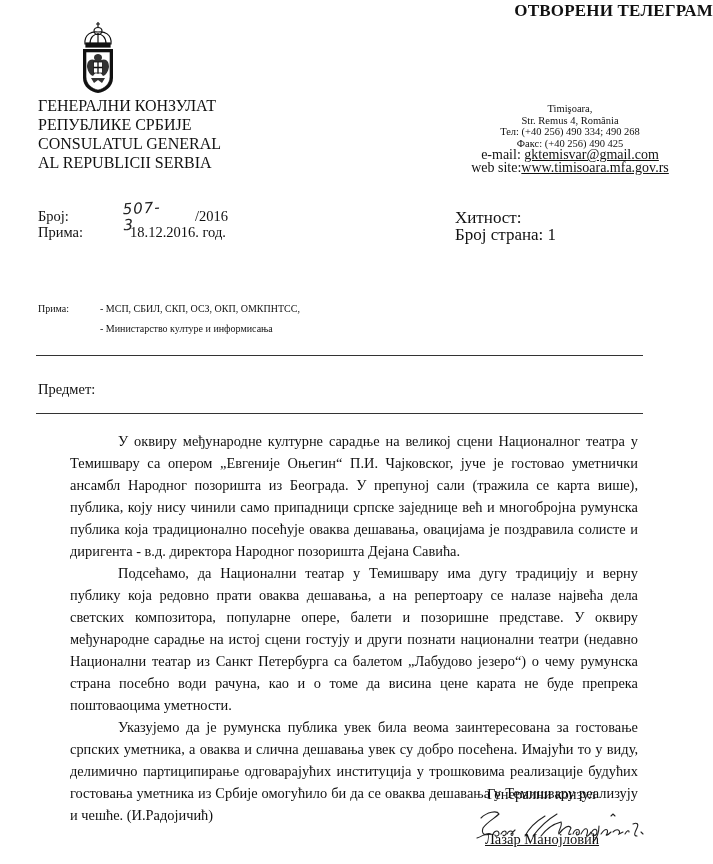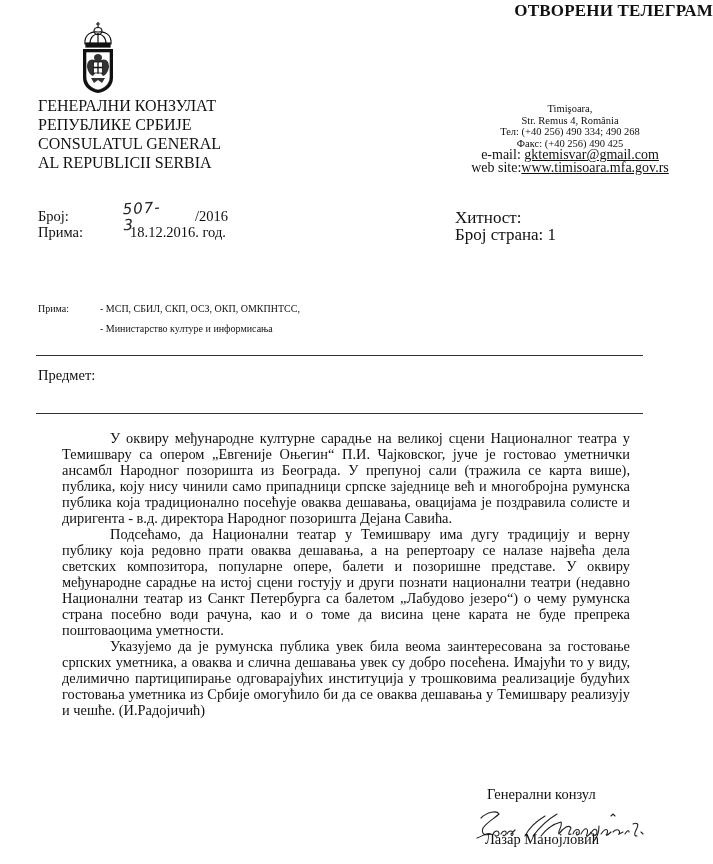--- a/index.html
+++ b/index.html
@@ -85,42 +85,42 @@
     }
     .rule1 { left: 36px; top: 355px; width: 607px; }
     .rule2 { left: 36px; top: 413px; width: 607px; }
 
     .subject {
       left: 38px; top: 357px;
       font-size: 14.5px;
       line-height: 18px;
       display: flex;
     }
-    .subject .lbl { width: 82px; padding-top: 9px; }
+    .subject .lbl { width: 82px; padding-top: 23px; }
 
     .body-text {
-      left: 62px; top: 430px;
+      left: 70px; top: 430px;
       width: 568px;
       font-size: 14.4px;
-      line-height: 16px;
+      line-height: 22px;
       text-align: justify;
     }
     .body-text p {
       margin: 0;
       text-indent: 48px;
     }
 
     .signature-block {
       left: 485px; top: 786px;
       width: 220px;
       font-size: 14.5px;
     }
     .sig-title { position: absolute; left: 2px; top: 0; text-align: center; }
     .sig-img { position: absolute; left: -12px; top: 22px; width: 225px; height: 38px; }
-    .sig-name { position: absolute; left: 0; top: 45px; }
+    .sig-name { position: absolute; left: 0; top: 45px; text-decoration: underline; }
   </style>
 </head>
 <body>
 
 <div class="abs doc-title">ОТВОРЕНИ ТЕЛЕГРАМ</div>
 
 <div class="abs coat">
   <svg width="36" height="74" viewBox="0 0 36 74">
 
     <g fill="none" stroke="#111" stroke-width="1.2">

